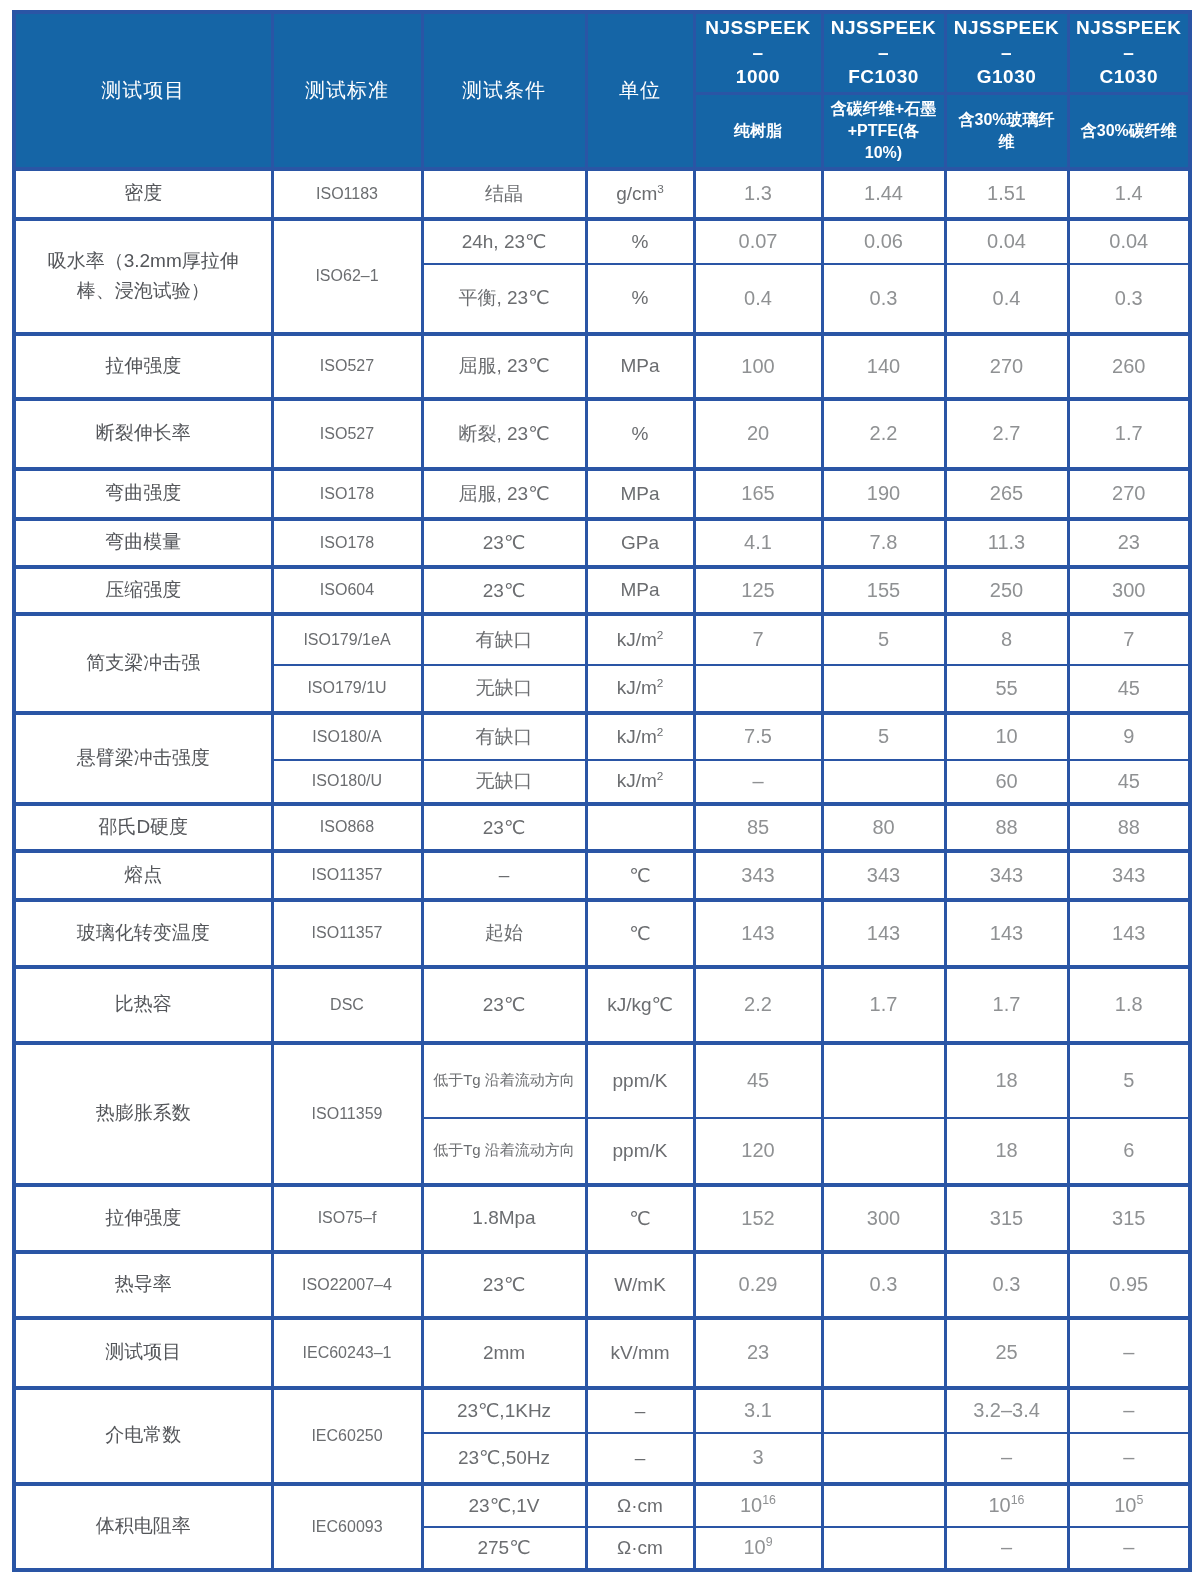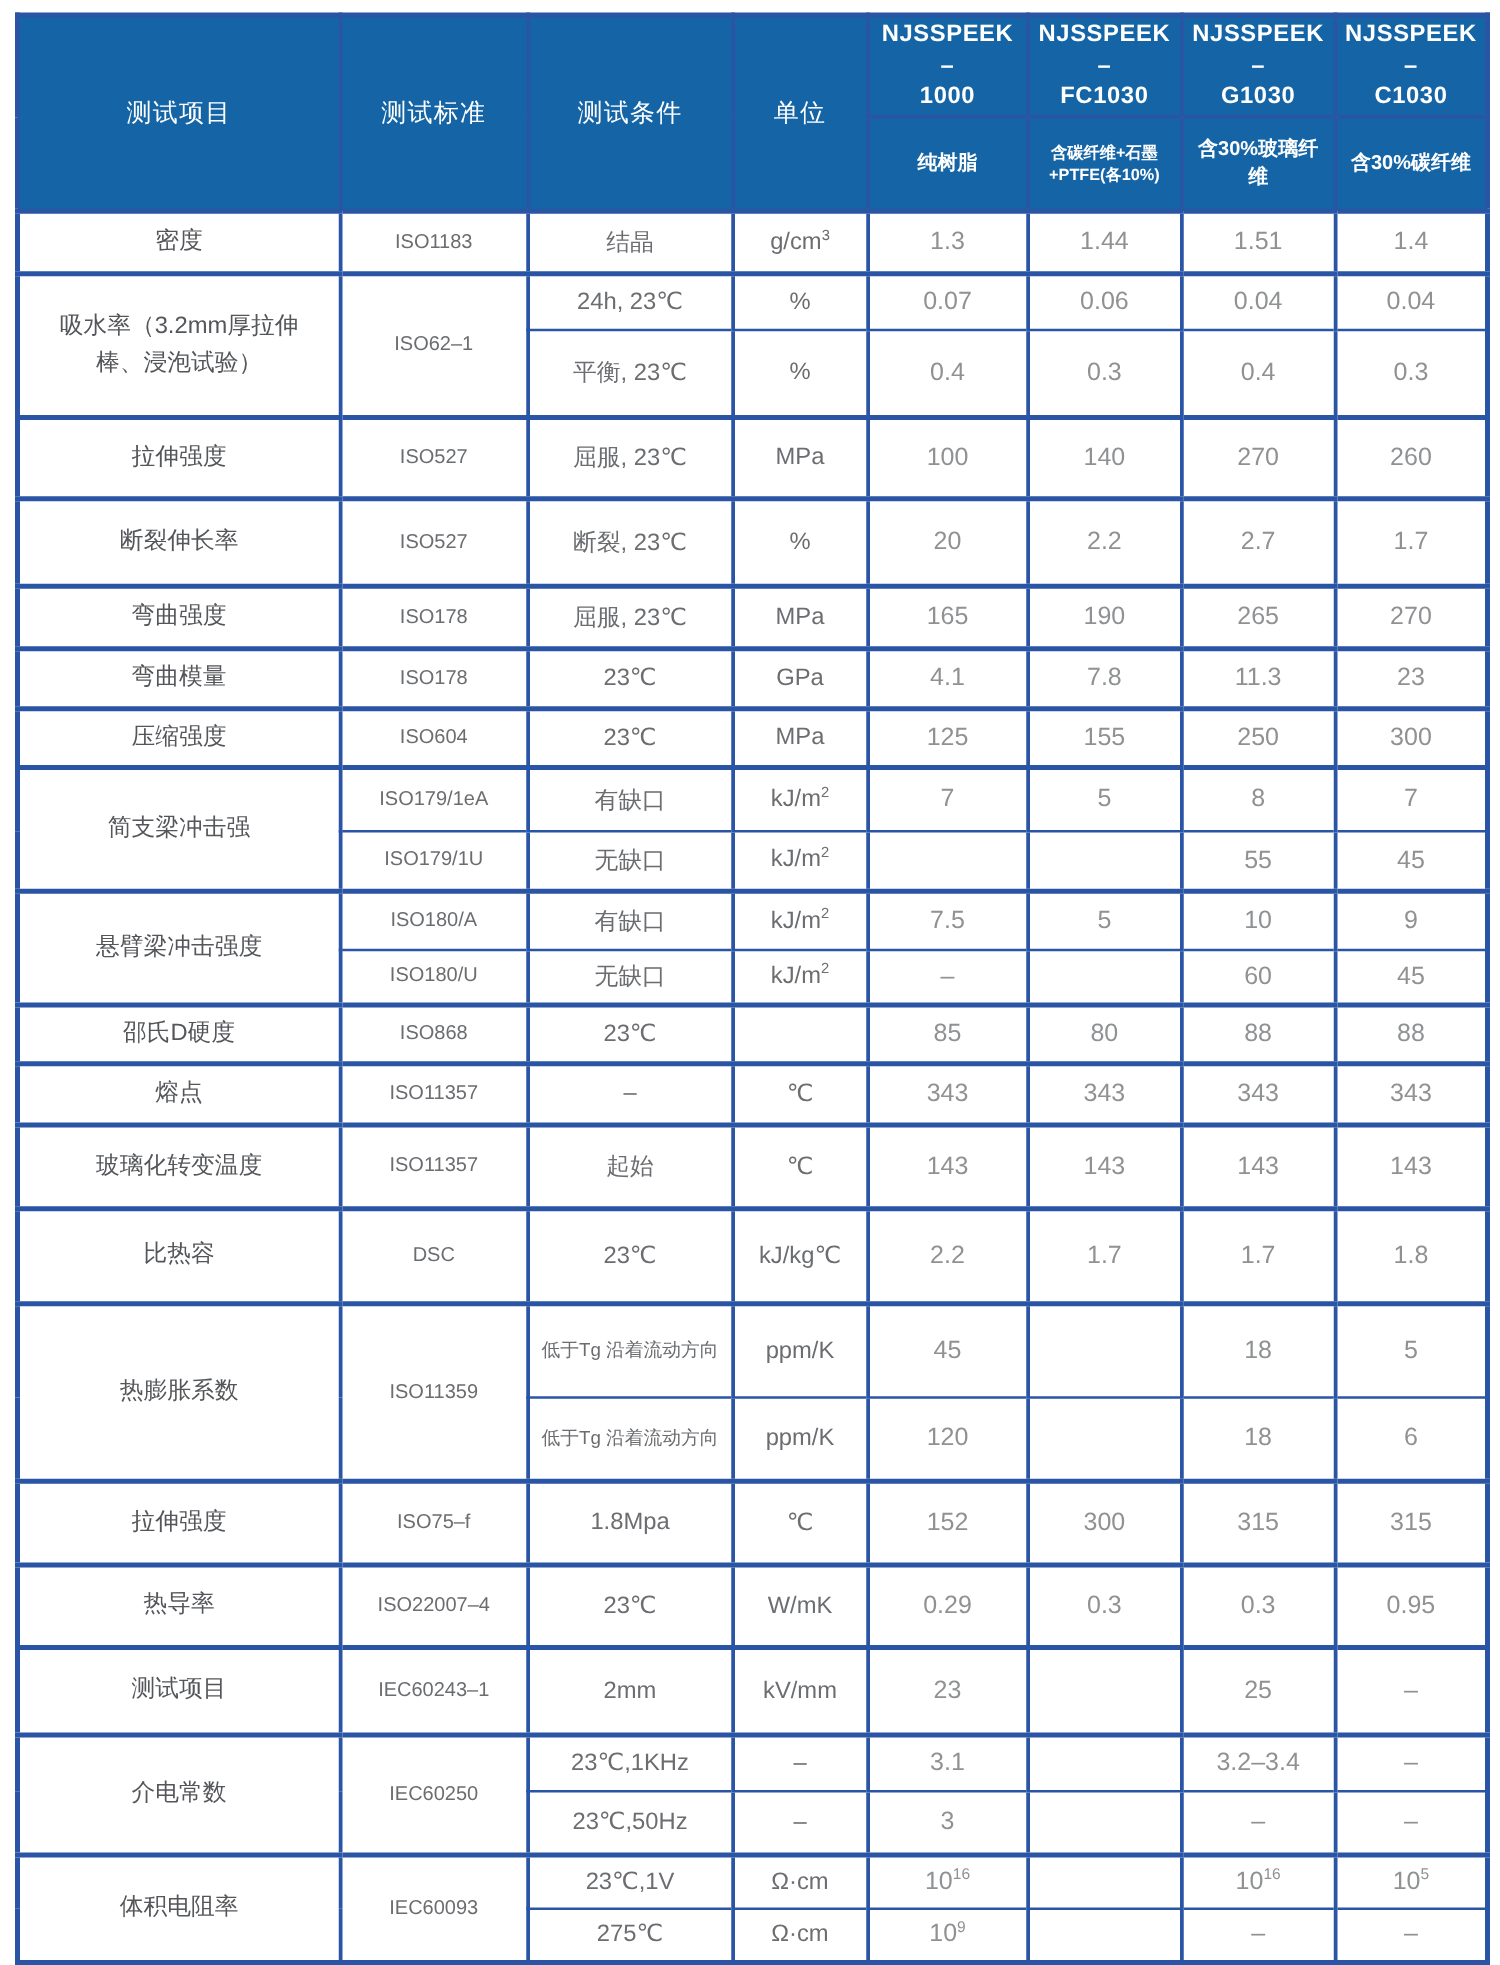--- a/index.html
+++ b/index.html
@@ -20,21 +20,21 @@
     text-align:center;vertical-align:middle;
     padding:2px 6px;box-sizing:border-box;
     word-break:break-word;
   }
   thead th{background:var(--head-bg);color:var(--head-fg);border-top-width:3px;}
   thead tr.hrow-1{height:55px;}
   thead tr.hrow-2{height:75px;}
   .col-head{font-size:20px;font-weight:400;letter-spacing:1px;}
   .p-name{font-size:19px;font-weight:600;white-space:pre-line;line-height:1.3;border-bottom-width:2px;letter-spacing:.5px;}
   .p-desc{font-size:16px;font-weight:700;white-space:pre-line;line-height:1.35;}
-  .p-desc--sm{font-size:13px;margin-left:28px;}
+  .p-desc--sm{font-size:16px;margin-left:28px;}
   tbody td{border-top-width:2px;background:#ffffff;}
   tbody tr.group-start td{border-top-width:4px;}
   .c-item{font-size:19px;color:var(--item-fg);line-height:1.6;padding:2px 14px;}
   .c-std{font-size:16px;color:var(--meta-fg);}
   .c-cond{font-size:19px;color:var(--meta-fg);}
   .c-cond.small{font-size:15px;}
   .c-unit{font-size:19px;color:var(--meta-fg);}
   .c-val{font-size:20px;color:var(--val-fg);}
   sup{font-size:0.62em;line-height:0;}
 </style>

